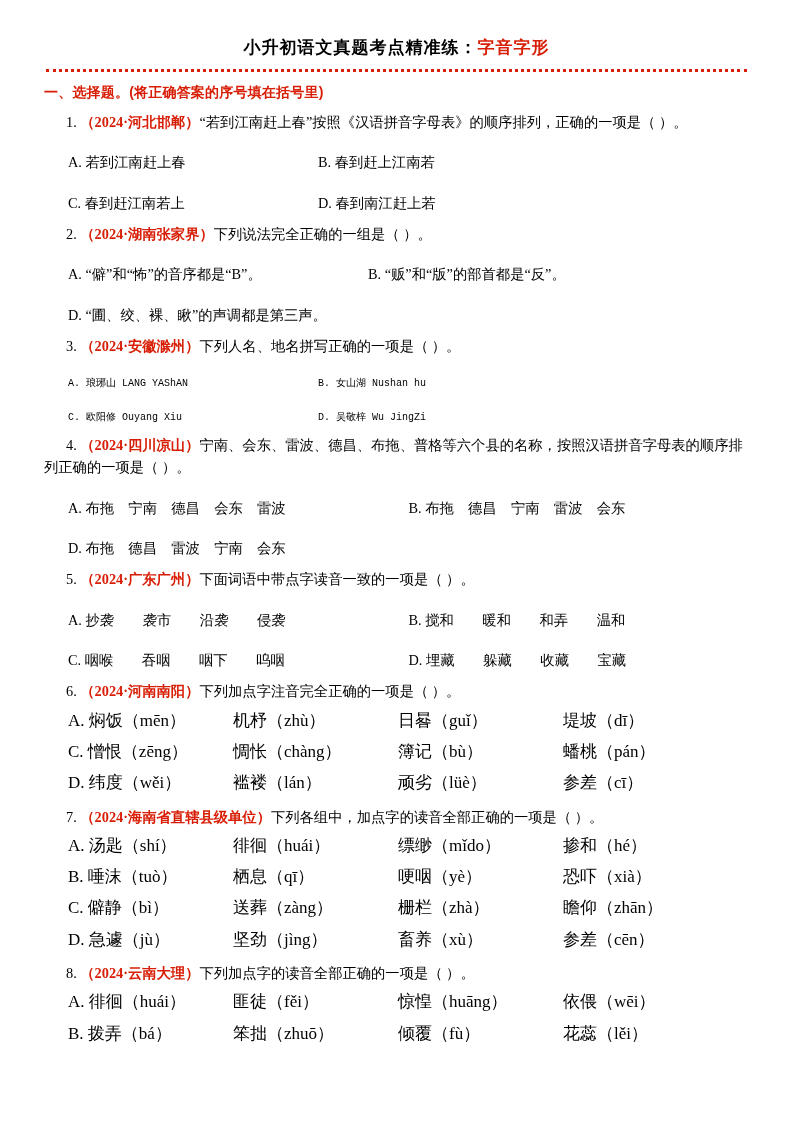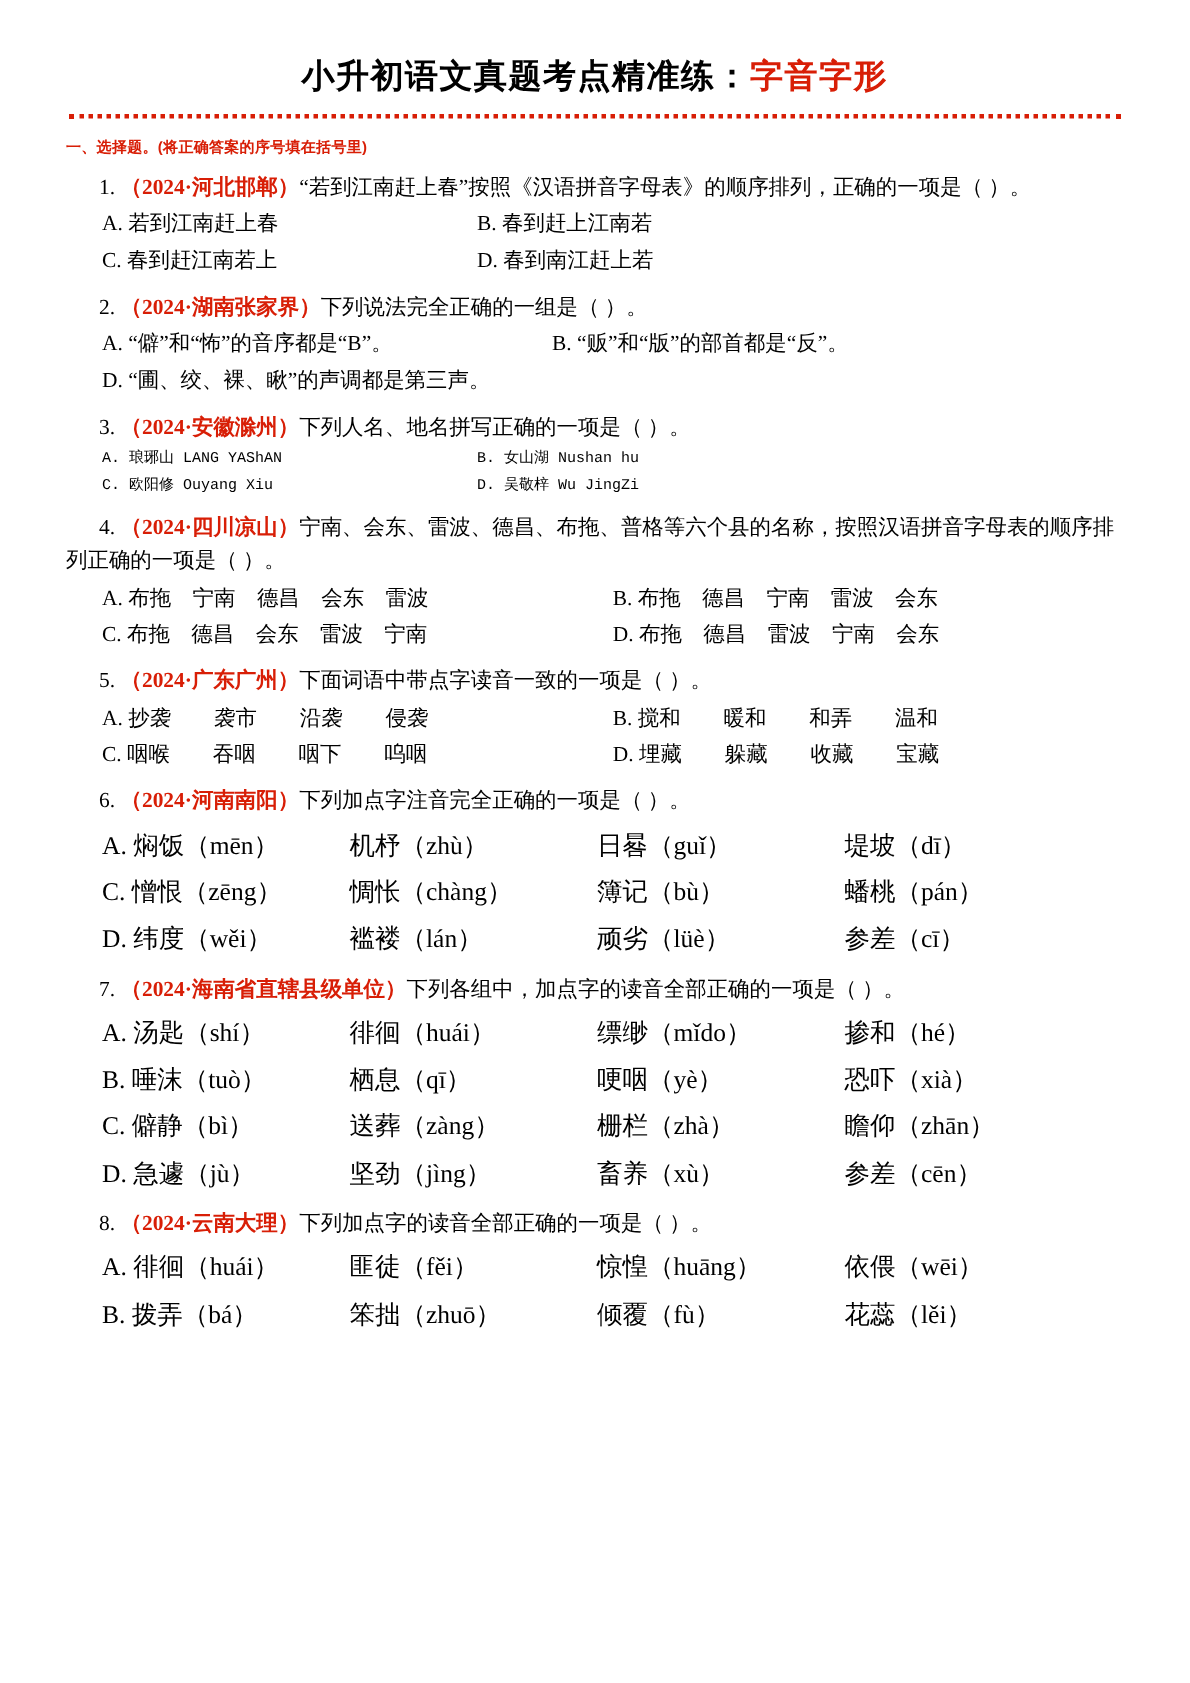--- a/index.html
+++ b/index.html
@@ -23,56 +23,56 @@
     position: relative;
   }
   
   .title-block {
     text-align: center;
     margin-top: 8px;
   }
   .title {
     font-family: "Liberation Sans", "DejaVu Sans", sans-serif;
     font-weight: bold;
-    font-size: 22px;
+    font-size: 17px;
     letter-spacing: 1px;
     white-space: nowrap;
   }
   .title .t-main { color: #000000; }
   .title .t-accent { color: #d81e06; }
   .divider {
     margin: 10px 2px 0 2px;
     border-top: 3px dotted #d81e06;
     height: 0;
   }
   
   .section-head {
     margin-top: 12px;
     font-family: "Liberation Sans", "DejaVu Sans", sans-serif;
     font-weight: bold;
-    font-size: 10px;
+    font-size: 14px;
     color: #d81e06;
     letter-spacing: 0.2px;
   }
   
   .q {
     margin-top: 9px;
     font-size: 14.3px;
     line-height: 1.55;
   }
   .q-stem {
     text-indent: 22px;
   }
   .src {
     color: #d81e06;
     font-weight: bold;
   }
   .opt-row {
     display: flex;
-    margin-top: 3px;
+    margin-top: 19px;
     font-size: 14.3px;
     line-height: 1.5;
     padding-left: 24px;
     align-items: center;
   }
   .opt {
     white-space: nowrap;
   }
   .opt-a { width: 250px; }
   .opt-b { width: 250px; }
@@ -151,21 +151,20 @@
   <div class="q">
     <div class="q-stem">
       <span>4.</span>
       <span class="src">（2024·四川凉山）</span><span>宁南、会东、雷波、德昌、布拖、普格等六个县的名称，按照汉语拼音字母表的顺序排列正确的一项是（      ）。</span>
     </div>
     <div class="opt-row">
       <span class="opt opt-half">A. 布拖　宁南　德昌　会东　雷波</span>
       <span class="opt opt-half">B. 布拖　德昌　宁南　雷波　会东</span>
     </div>
     <div class="opt-row">
-      <span class="opt opt-half">C. 布拖　德昌　会东　雷波　宁南</span>
       <span class="opt opt-half">D. 布拖　德昌　雷波　宁南　会东</span>
     </div>
   </div>
 
   <div class="q">
     <div class="q-stem">
       <span>5.</span>
       <span class="src">（2024·广东广州）</span><span>下面词语中带点字读音一致的一项是（      ）。</span>
     </div>
     <div class="opt-row">

